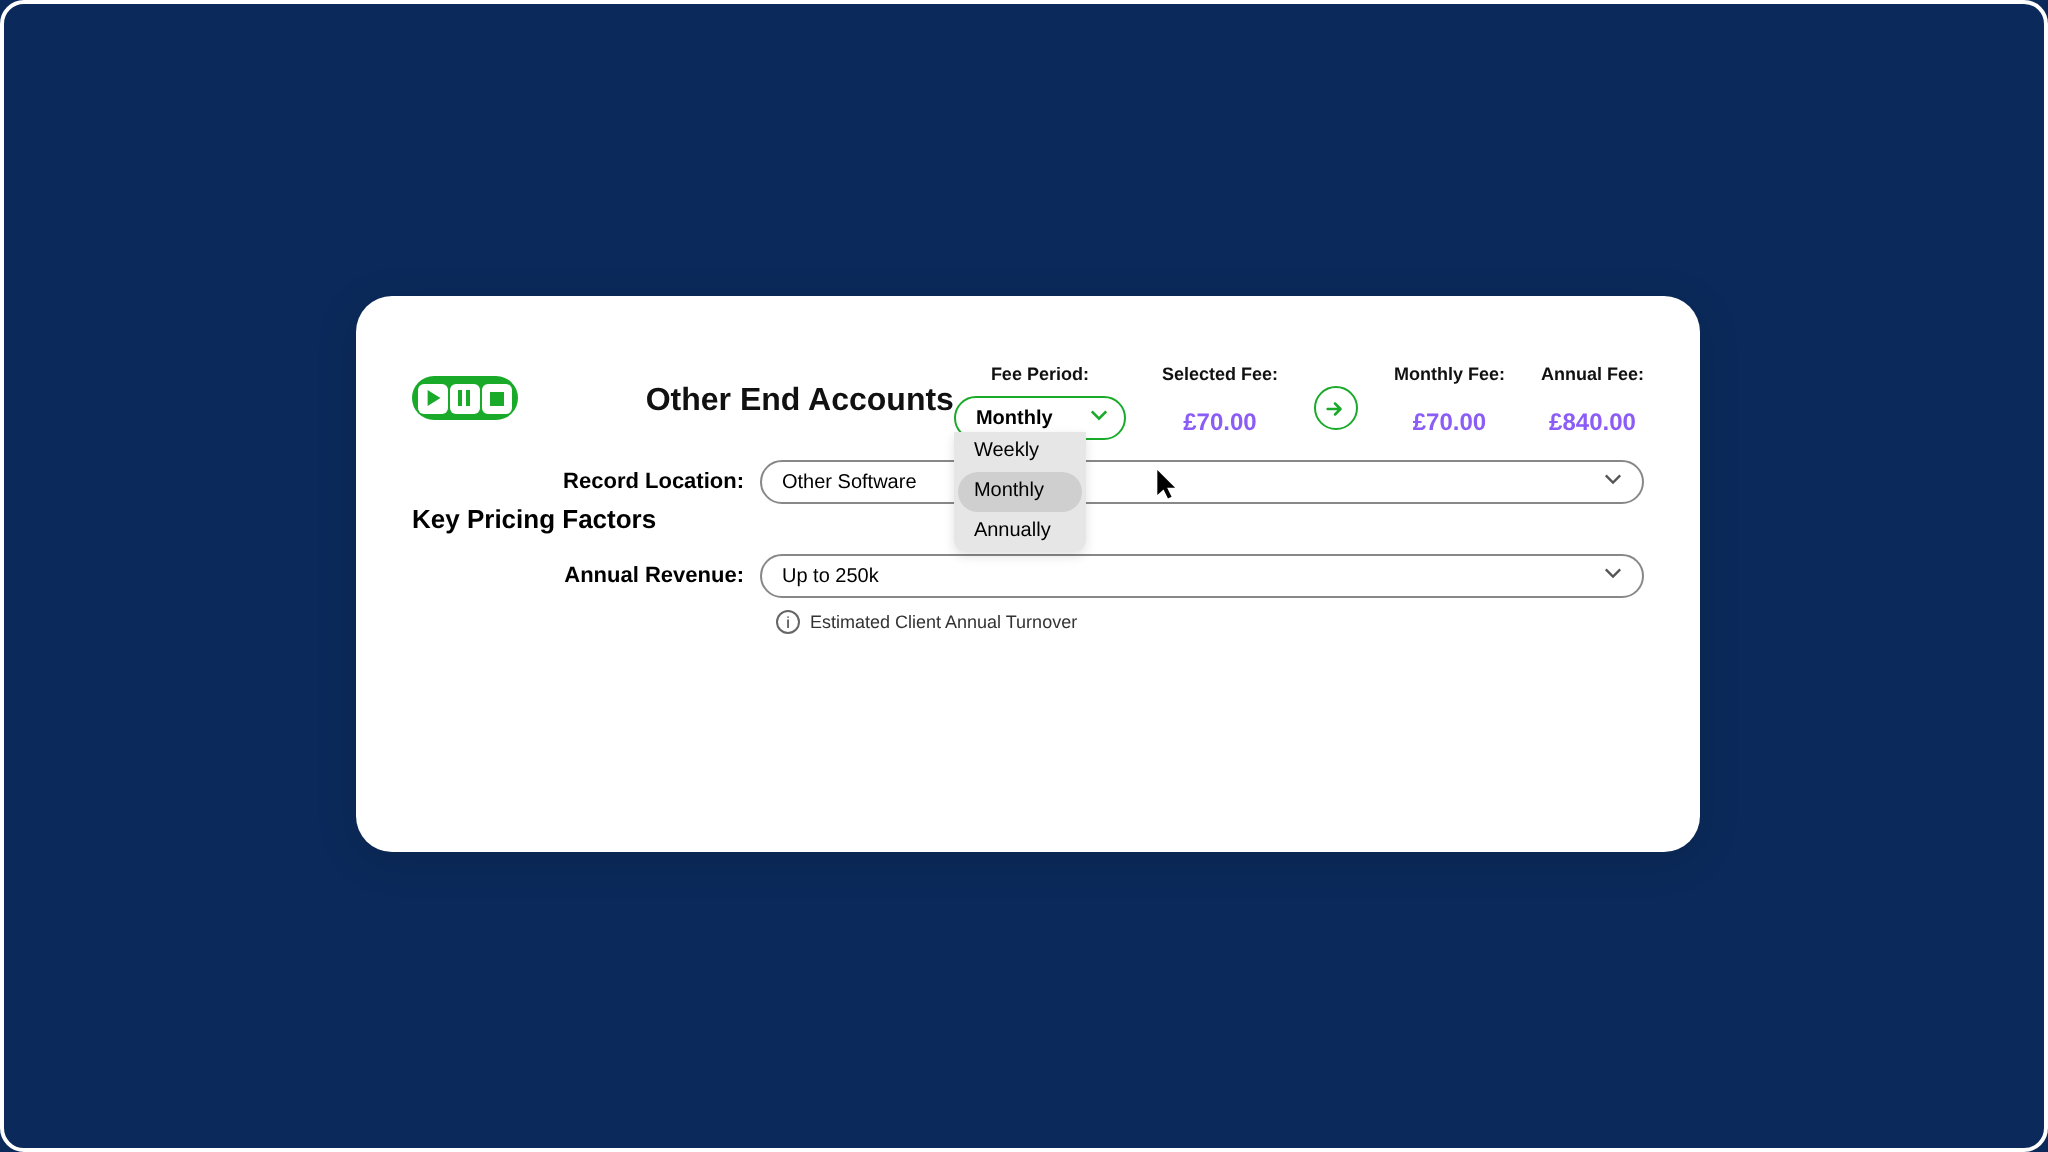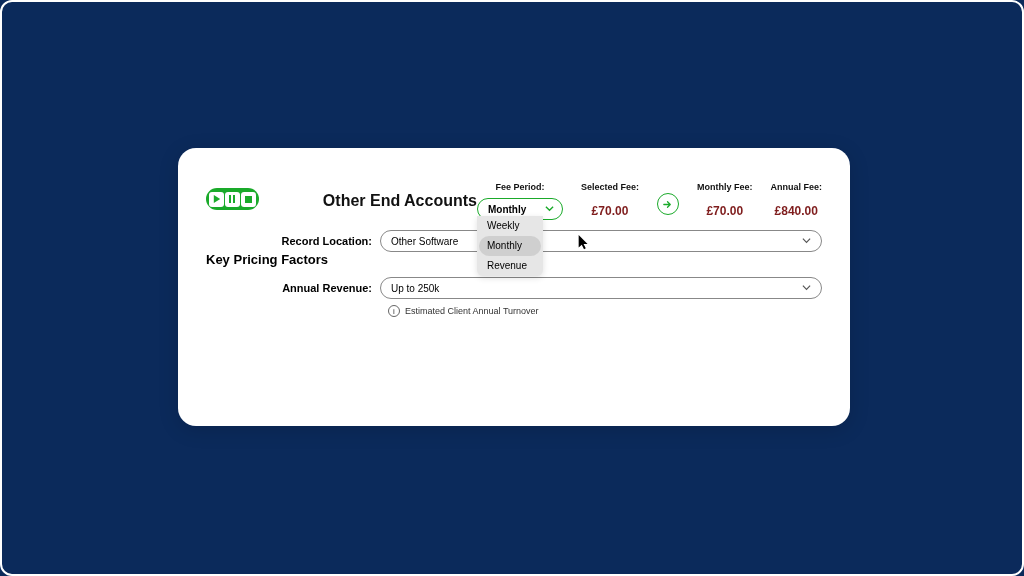--- a/index.html
+++ b/index.html
@@ -53,21 +53,21 @@
   }
 
   .header-right {
     margin-left: auto;
     display: flex;
     gap: 18px;
     align-items: flex-start;
   }
   .col { text-align: center; }
   .col .lbl { font-size: 9px; font-weight: 700; color: #111; white-space: nowrap; }
-  .col .val { font-size: 12px; font-weight: 700; color: #7f1d1d; margin-top: 12px; }
+  .col .val { font-size: 12px; font-weight: 700; color: #8b5cf6; margin-top: 12px; }
 
   .fee-period-col { position: relative; }
   .fee-period-dd {
     margin-top: 6px;
     width: 86px; height: 22px;
     border: 1px solid #1aaa2a;
     border-radius: 11px;
     display: flex; align-items: center; justify-content: space-between;
     padding: 0 8px 0 10px;
     font-size: 10px; font-weight: 600;
@@ -191,21 +191,21 @@
           <span>Monthly</span>
           <span class="chev">
             <svg viewBox="0 0 10 10">
                 <path d="M1 3 L5 7 L9 3" stroke="#1aaa2a" stroke-width="1.5" fill="none"></path>
               </svg>
           </span>
         </div>
         <div class="fee-period-popup">
           <div class="opt">Weekly</div>
           <div class="opt hover">Monthly</div>
-          <div class="opt">Revenue</div>
+          <div class="opt">Annually</div>
         </div>
       </div>
 
       <div class="col">
         <div class="lbl">Selected Fee:</div>
         <div class="val">£70.00</div>
       </div>
 
       <div class="go-btn">
         <svg viewBox="0 0 12 12">

